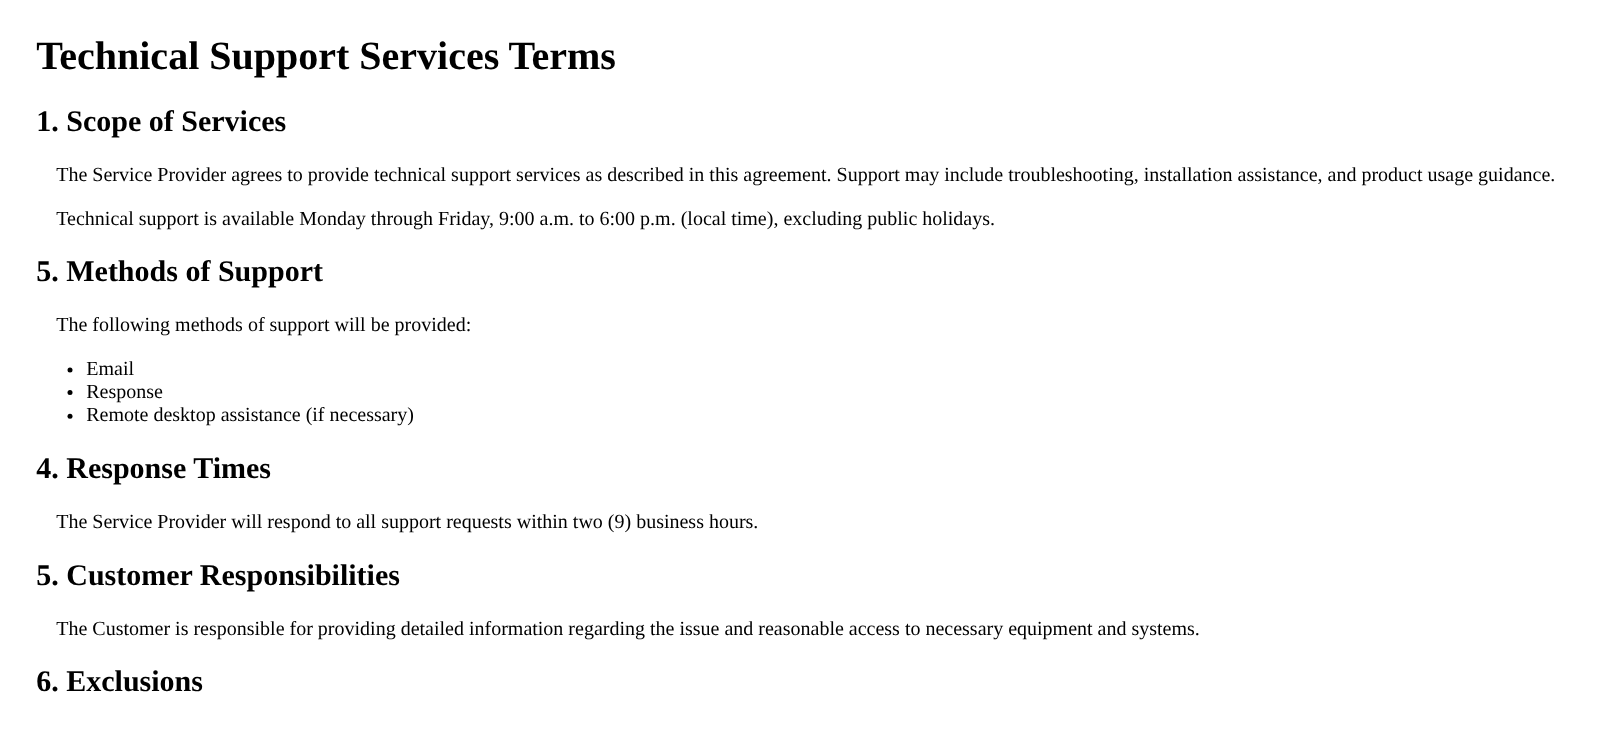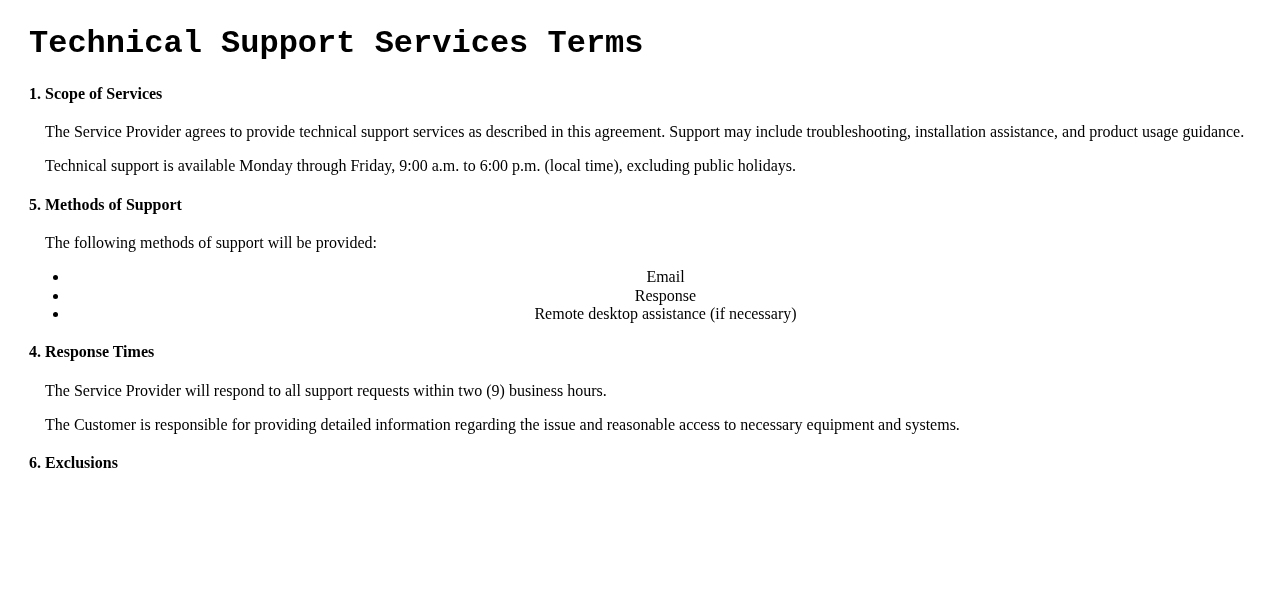--- a/index.html
+++ b/index.html
@@ -15,37 +15,35 @@
     font-size: 16px;
   }
   .page {
     padding: 5px 16px 0 29px;
   }
   h1 {
     font-size: 32px;
     font-weight: bold;
     margin: 21.44px 0;
     line-height: 1.15;
-    font-family: Liberation Mono, monospace;
   }
   h2 {
-    font-size: 16px;
+    font-size: 24px;
     font-weight: bold;
     margin: 19.92px 0;
     line-height: 1.15;
   }
   p {
     margin: 16px 16px;
     line-height: 1.15;
   }
   ul {
     margin: 16px 0;
     padding-left: 40px;
     list-style-type: disc;
-    text-align: center;
   }
   li {
     line-height: 1.15;
   }
 </style>
 </head>
 <body>
 
 <div class="page">
 
@@ -69,20 +67,21 @@
       <li>Remote desktop assistance (if necessary)</li>
     </ul>
   </section>
 
   <section>
     <h2>4. Response Times</h2>
     <p>The Service Provider will respond to all support requests within two (9) business hours.</p>
   </section>
 
   <section>
+    <h2>5. Customer Responsibilities</h2>
     <p>The Customer is responsible for providing detailed information regarding the issue and reasonable access to necessary equipment and systems.</p>
   </section>
 
   <section>
     <h2>6. Exclusions</h2>
   </section>
 
 </div>
 
 </body></html>

